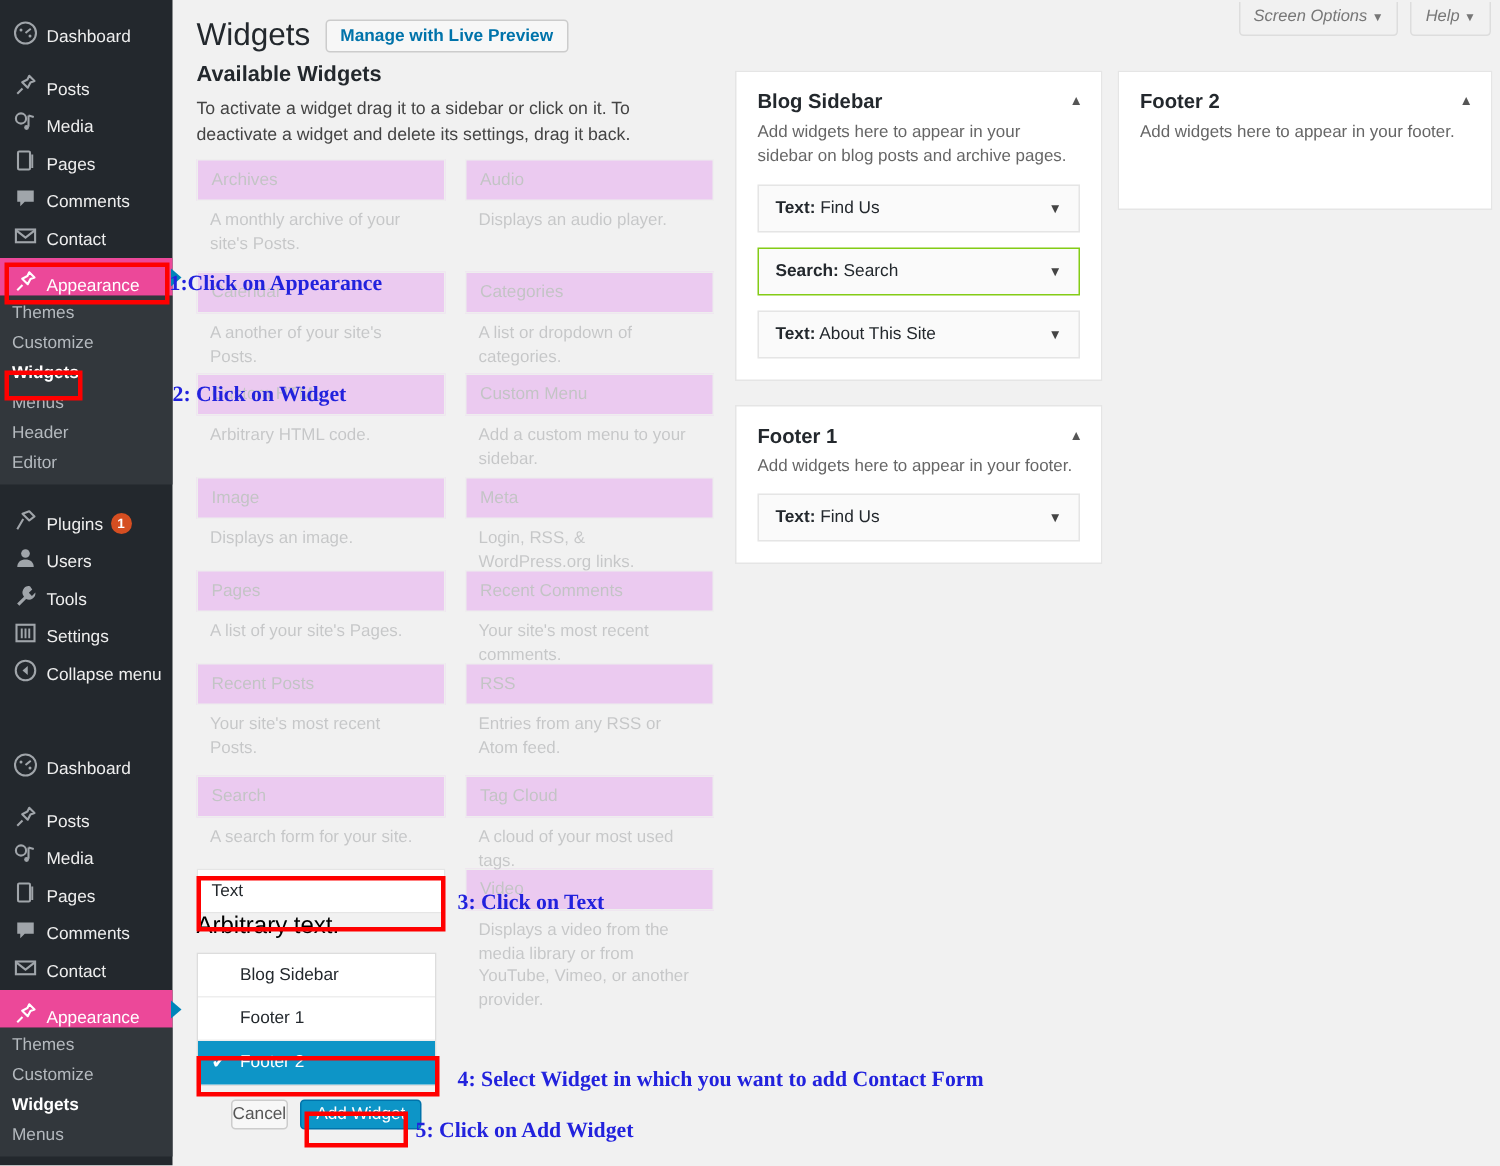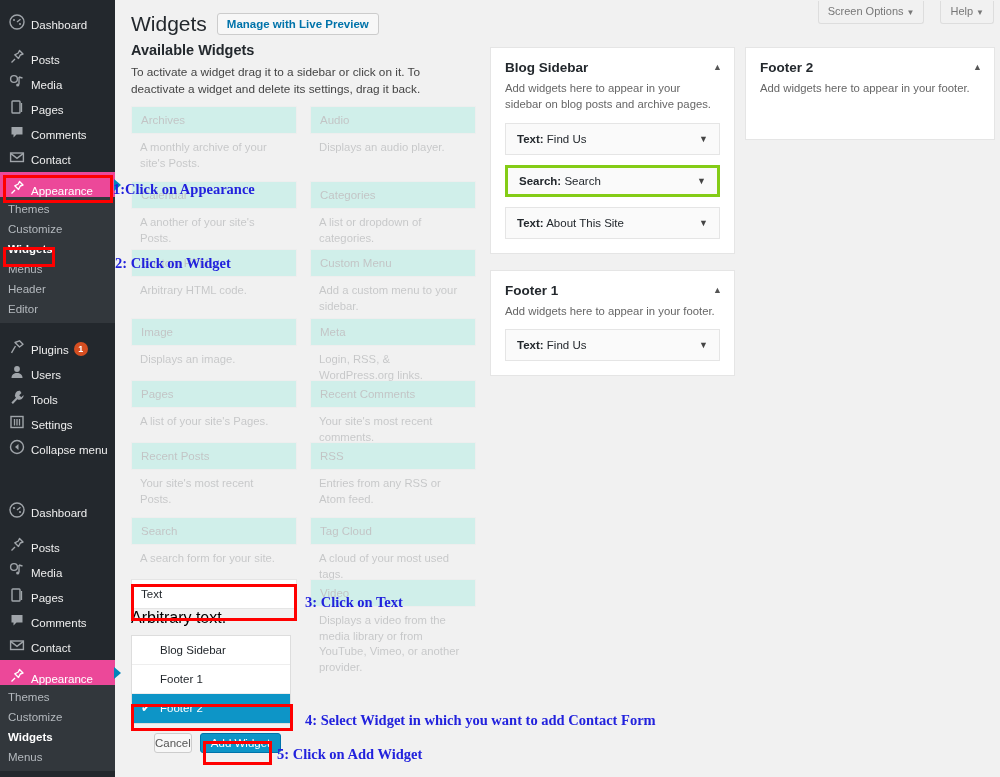--- a/index.html
+++ b/index.html
@@ -60,21 +60,21 @@
     min-width: 14px; height: 14px; padding: 0 3px;
     margin-left: 5px;
     border-radius: 7px;
     background: #d54e21; color: #fff;
     font-size: 9px; font-weight: bold;
   }
 
   
   .screen-meta {
     position: absolute; top: 1px; right: 6px;
-    display: flex; gap: 16px;
+    display: flex; gap: 8px; font-style: italic;
   }
   .meta-btn {
     background: #f1f1f1;
     border: 1px solid #ddd;
     border-top: none;
     border-radius: 0 0 3px 3px;
     padding: 4px 9px 5px;
     font-size: 11px;
     color: #777;
     line-height: 1.2;
@@ -108,21 +108,21 @@
   .available-col { position: absolute; left: 16px; top: 0; width: 345px; }
   h2.section-h { font-size: 14.5px; color: #23282d; margin-bottom: 6px; font-weight: bold;}
   .section-desc { font-size: 11.8px; color: #444; line-height: 1.45; margin-bottom: 8px; }
 
   .widgrid { position: relative; width: 345px; }
   .wcell {
     position: absolute;
     width: 166px;
   }
   .wcell .wbox {
-    background: #5eead4;
+    background: #d946ef;
     border: 1px solid #e5e5e5;
     height: 28px;
     display: flex; align-items: center;
     padding: 0 9px;
     font-size: 11.5px;
     color: #23282d;
   }
   .wcell .wdesc {
     font-size: 11.3px;
     color: #32373c;
@@ -198,21 +198,21 @@
   }
   .sb-widget {
     margin-top: 10px;
     border: 1px solid #e5e5e5;
     background: #fafafa;
     height: 32px;
     display: flex; align-items: center; justify-content: space-between;
     padding: 0 11px;
     font-size: 11.5px; color: #23282d;
   }
-  .sb-widget.focused { border: 3px solid #84cc16; }
+  .sb-widget.focused { border: 1px solid #84cc16; }
   .sb-widget .lbl b { font-weight: bold; }
   .sb-widget .tcaret { font-size: 9px; color: #444; }
 
   
   .anno {
     position: absolute;
     color: #2222dd;
     font-family: "Liberation Serif", serif;
     font-size: 14.5px;
     font-weight: bold;

